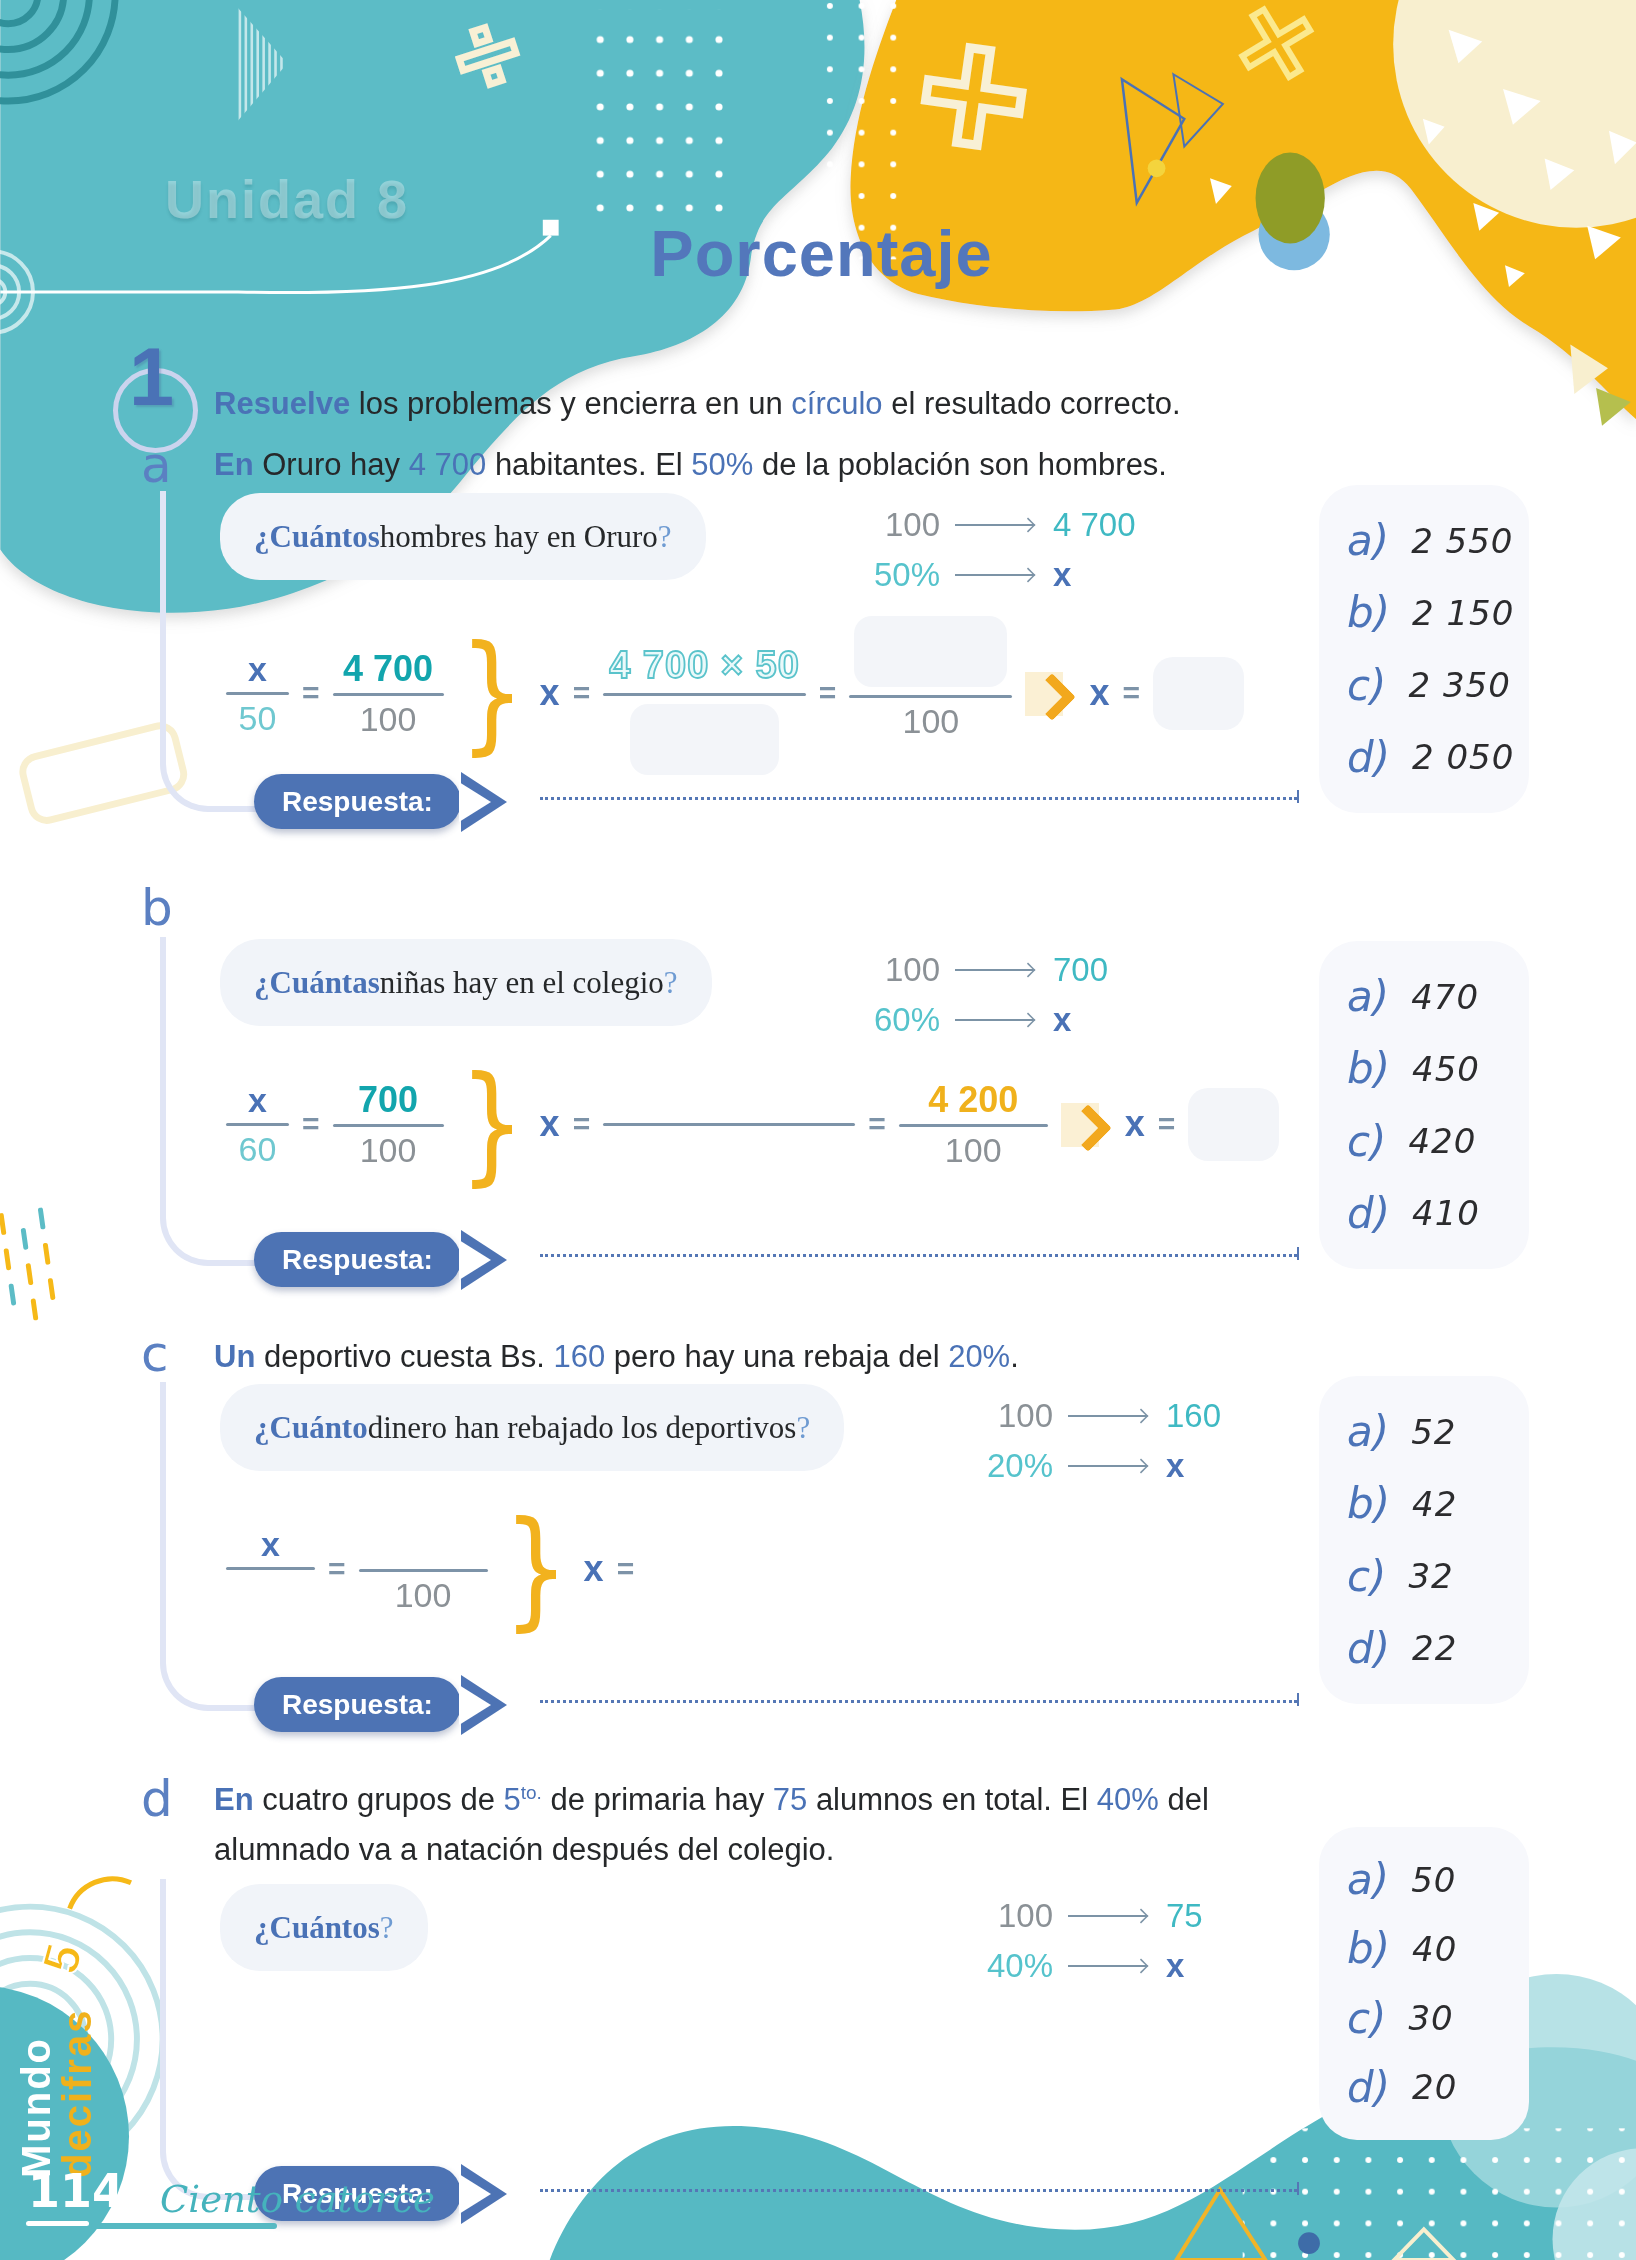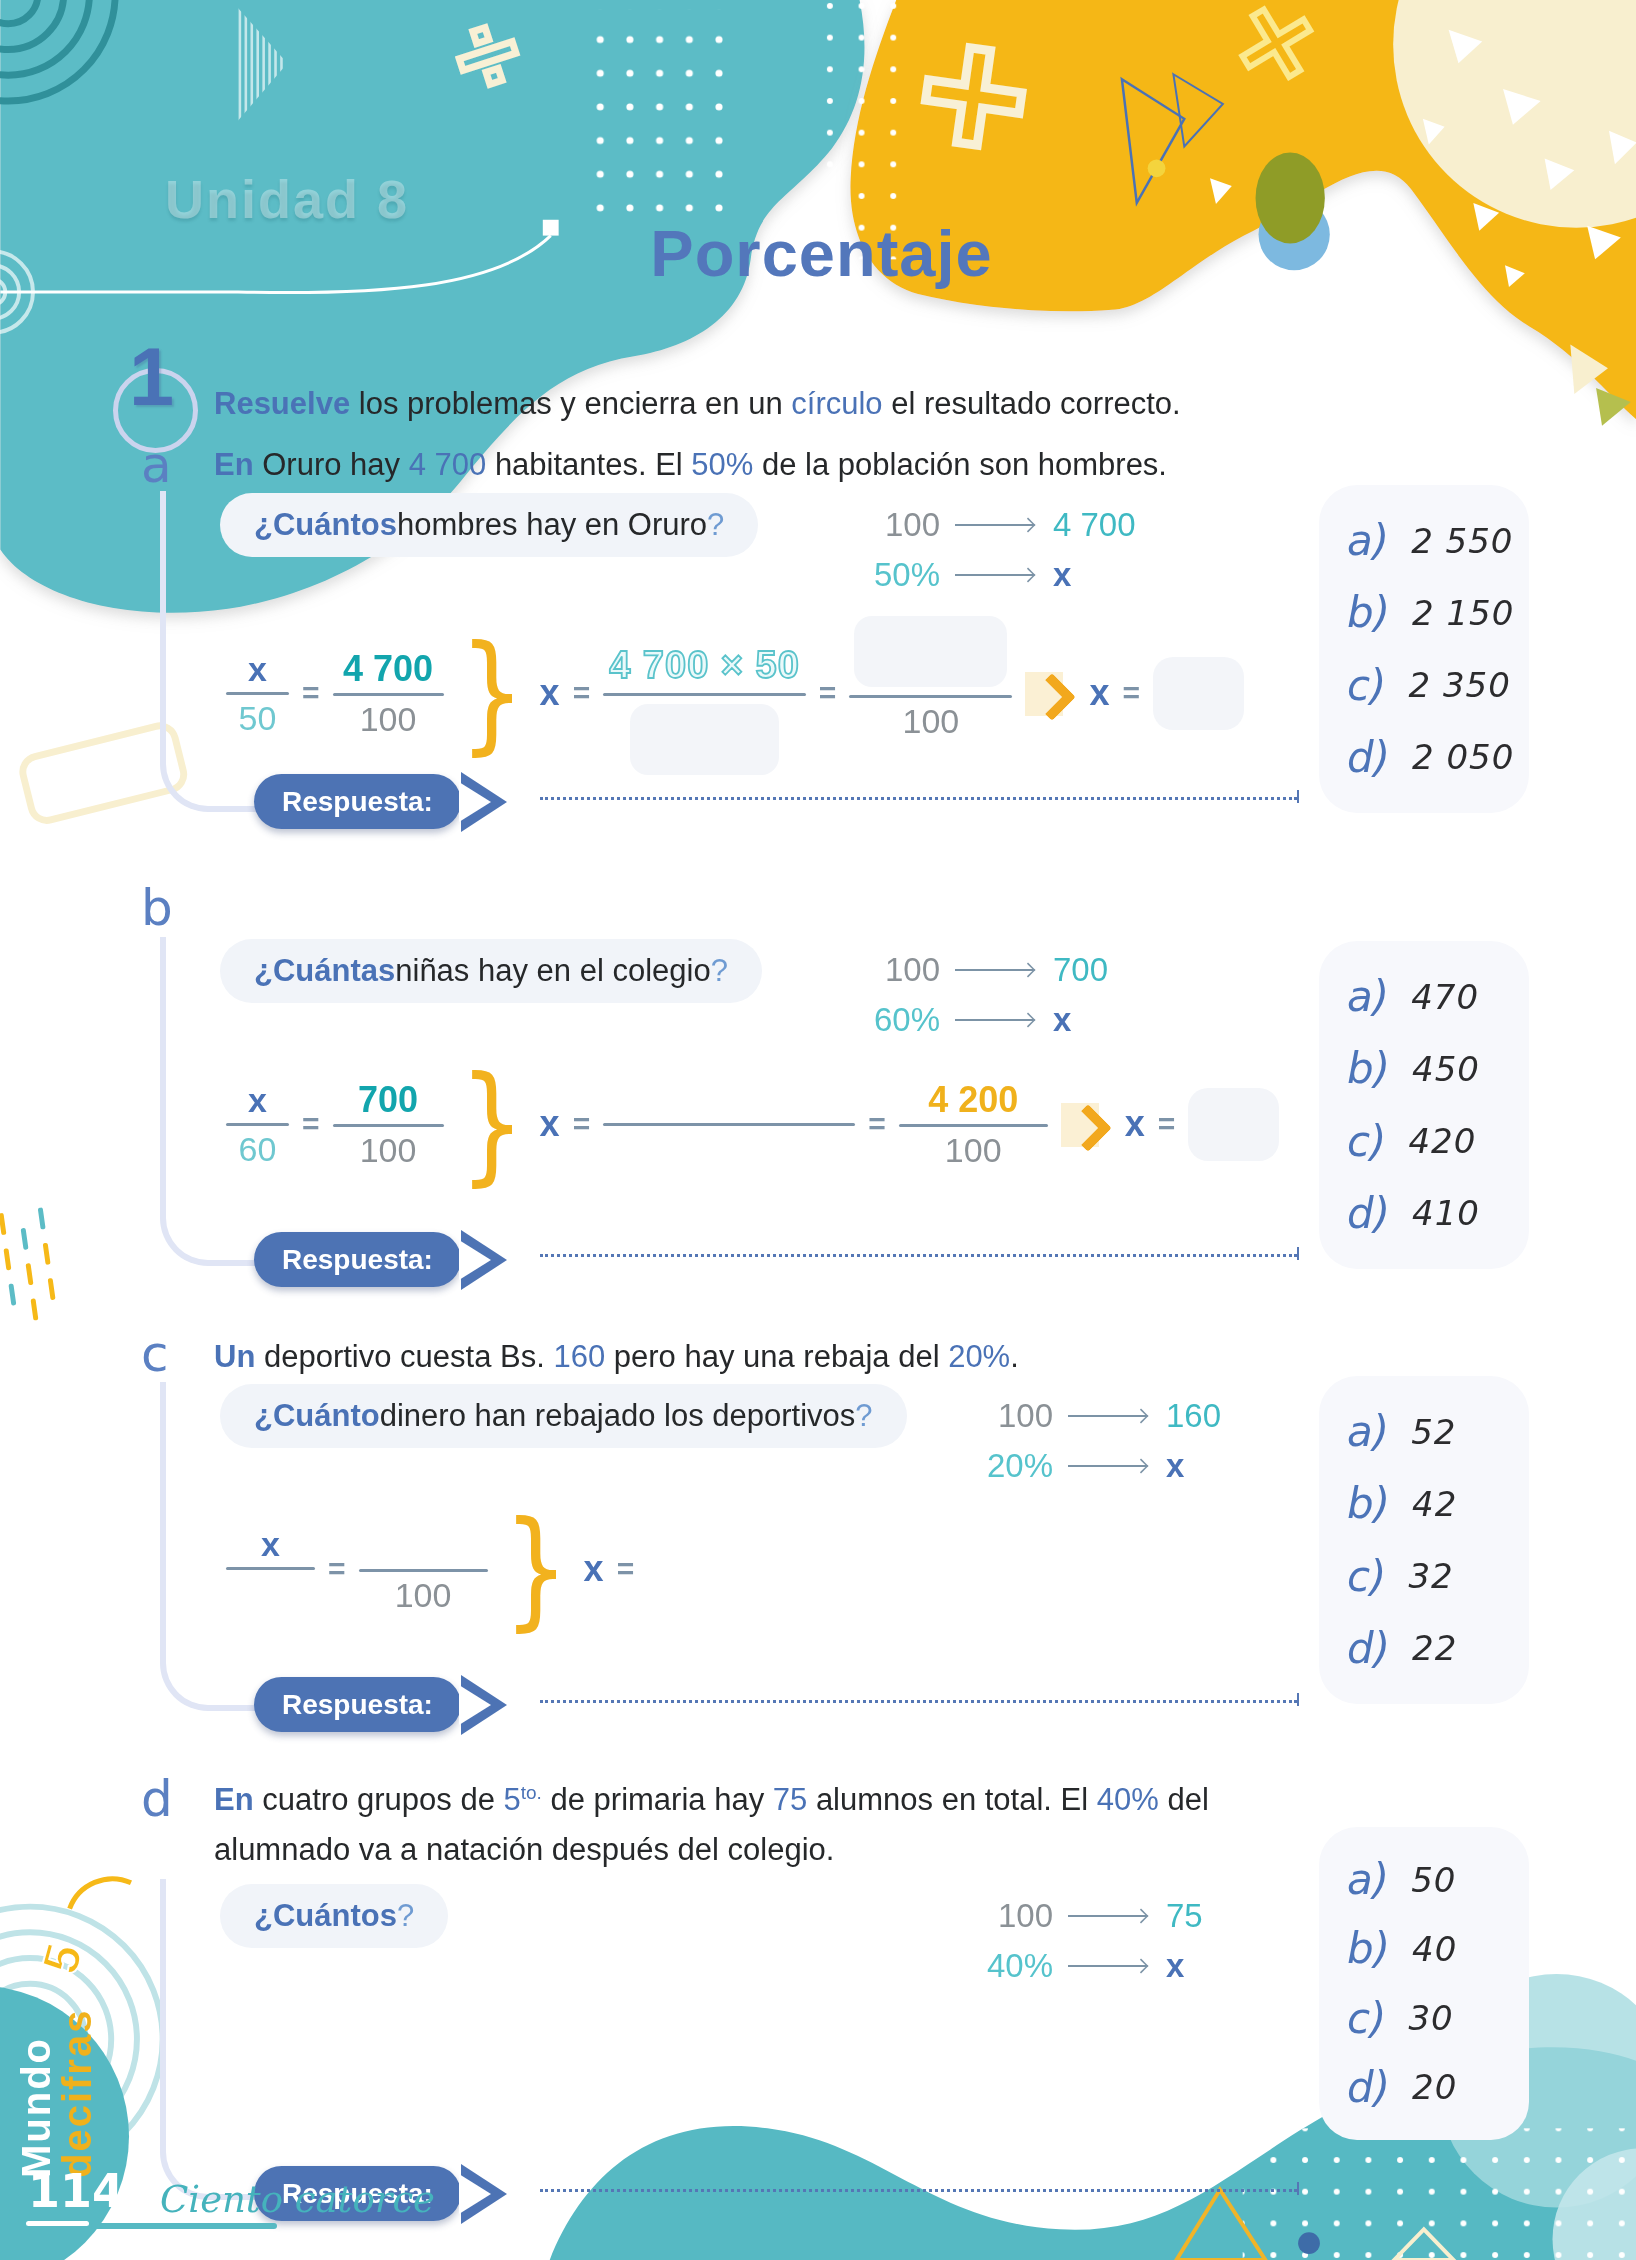--- a/index.html
+++ b/index.html
@@ -31,22 +31,22 @@
   .bl{color:#4A72B6;}
   .instr .bl{font-weight:normal;}
 
   
   .marker{position:absolute;left:141px;z-index:2;font-size:50px;color:#5B80C2;
           font-family:"DejaVu Sans",sans-serif;}
   .statement{position:absolute;left:214px;z-index:2;font-size:31px;color:#26282A;white-space:nowrap;}
   .statement sup{font-size:19px;}
   .conn{position:absolute;left:160px;width:91px;z-index:1;
         border-left:6px solid #E0E5F5;border-bottom:6px solid #E0E5F5;border-bottom-left-radius:48px;}
-  .bubble{position:absolute;left:220px;height:64px;z-index:2;background:#F1F4F9;border-radius:40px;
-          display:flex;align-items:center;padding:0 34px;font-size:31px;color:#26282A;white-space:nowrap;}
+  .bubble{position:absolute;left:220px;height:57px;z-index:2;background:#F1F4F9;border-radius:40px;
+          display:flex;align-items:center;padding:15px 34px;font-size:31px;color:#26282A;white-space:nowrap;font-family:Liberation Serif, serif;}
   .qmark{color:#6F9BD2;}
 
   
   .prop{position:absolute;z-index:2;font-size:33px;}
   .prow{display:flex;align-items:center;height:50px;}
   .pfrom{width:91px;text-align:right;color:#8B9196;}
   .ppct{width:91px;text-align:right;color:#56C3CC;}
   .parw{width:109px;display:flex;justify-content:center;align-items:center;}
   .arrow-line{position:relative;width:79px;height:2px;background:#7C93A6;}
   .arrow-line::after{content:"";position:absolute;right:-1px;top:-6px;width:12px;height:12px;

